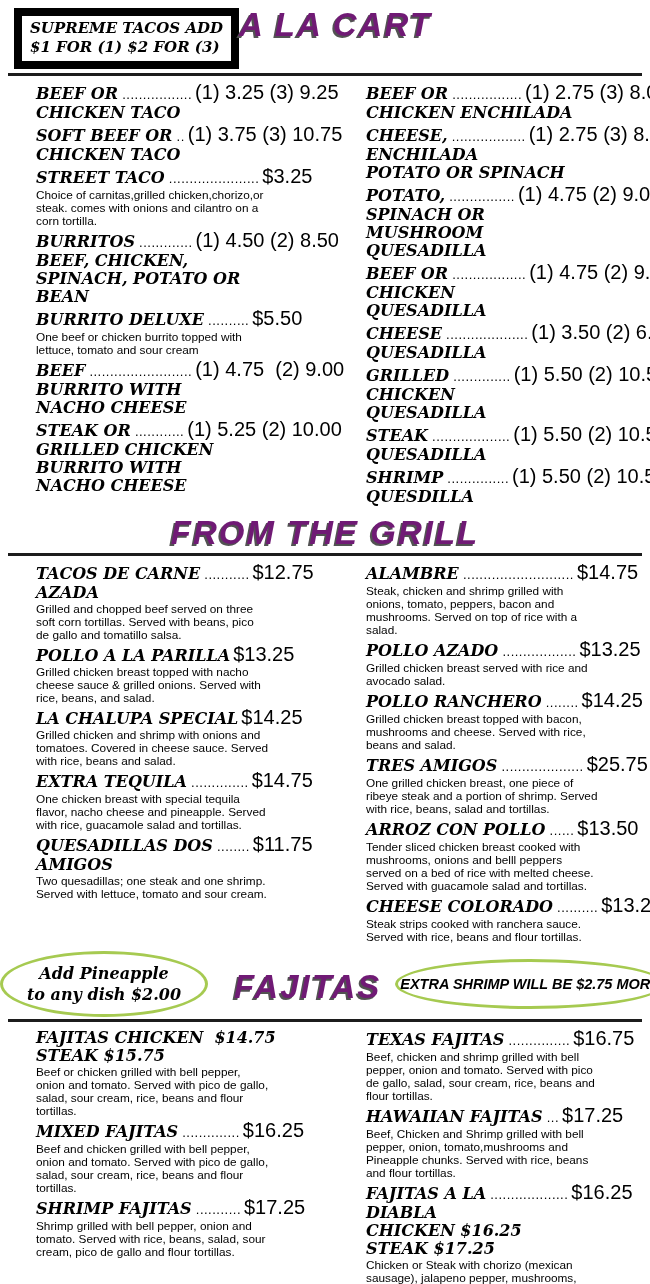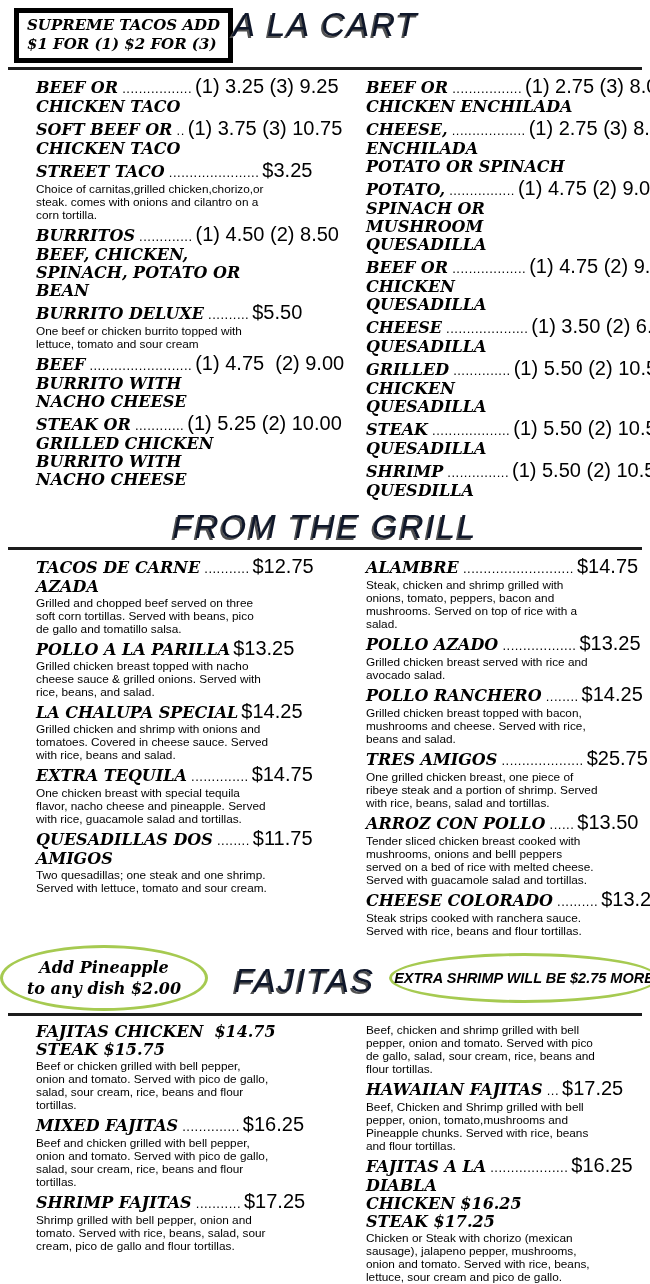--- a/index.html
+++ b/index.html
@@ -4,27 +4,27 @@
 <style>
   html,body{margin:0;padding:0;}
   body{
     width:650px;height:1284px;background:#ffffff;overflow:hidden;
     font-family:"Liberation Sans",sans-serif;color:#000;
   }
   .page{width:650px;height:1284px;position:relative;}
   
   .top{display:flex;align-items:flex-start;padding:8px 10px 2px 14px;}
   .promo-box{
-    border:5px solid #000000;padding:3px 8px 4px 8px;
+    border:8px solid #000000;padding:3px 8px 4px 8px;
     font-family:"DejaVu Serif",serif;font-weight:bold;font-style:italic;
     font-size:15px;line-height:19px;white-space:nowrap;
   }
   .title-ala{margin:10px 0 0 34px;}
   .green-title{
-    color:#0f172a;font-style:italic;font-weight:normal;
+    color:#701a75;font-style:italic;font-weight:bold;
     font-size:33px;line-height:34px;letter-spacing:2px;
     text-shadow:-2px 2px 0 #525252;
     font-family:"Liberation Sans",sans-serif;margin:0;
   }
   .rule{border:none;border-top:3px solid #1c1c1c;margin:2px 8px;}
   
   .cols{
     display:grid;grid-template-columns:296px 254px;column-gap:34px;
     padding:5px 26px 0 36px;align-items:start;
   }
@@ -258,20 +258,21 @@
     <div class="item-desc">Beef and chicken grilled with bell pepper, onion and tomato.  Served with pico de gallo, salad, sour cream, rice, beans and flour tortillas.</div>
   </div>
 
   <div class="menu-item">
     <div class="item-title"><span class="item-name">SHRIMP FAJITAS</span><span class="item-dots"> ...........</span><span class="item-price">$17.25</span></div>
     <div class="item-desc">Shrimp grilled with bell pepper, onion and tomato.  Served with rice, beans, salad, sour cream, pico de gallo and flour tortillas.</div>
   </div>
 </div>
     <div class="col">
   <div class="menu-item">
+    <div class="item-title"><span class="item-name">TEXAS FAJITAS</span><span class="item-dots"> ...............</span><span class="item-price">$16.75</span></div>
     <div class="item-desc">Beef, chicken and shrimp grilled with bell pepper, onion and tomato.  Served with pico de gallo, salad, sour cream, rice, beans and flour tortillas.</div>
   </div>
 
   <div class="menu-item">
     <div class="item-title"><span class="item-name">HAWAIIAN FAJITAS</span><span class="item-dots"> ...</span><span class="item-price">$17.25</span></div>
     <div class="item-desc">Beef, Chicken and Shrimp grilled with bell pepper, onion, tomato,mushrooms and Pineapple chunks. Served with rice, beans and flour tortillas.</div>
   </div>
 
   <div class="menu-item">
     <div class="item-title"><span class="item-name">FAJITAS A LA</span><span class="item-dots"> ...................</span><span class="item-price">$16.25</span></div>

